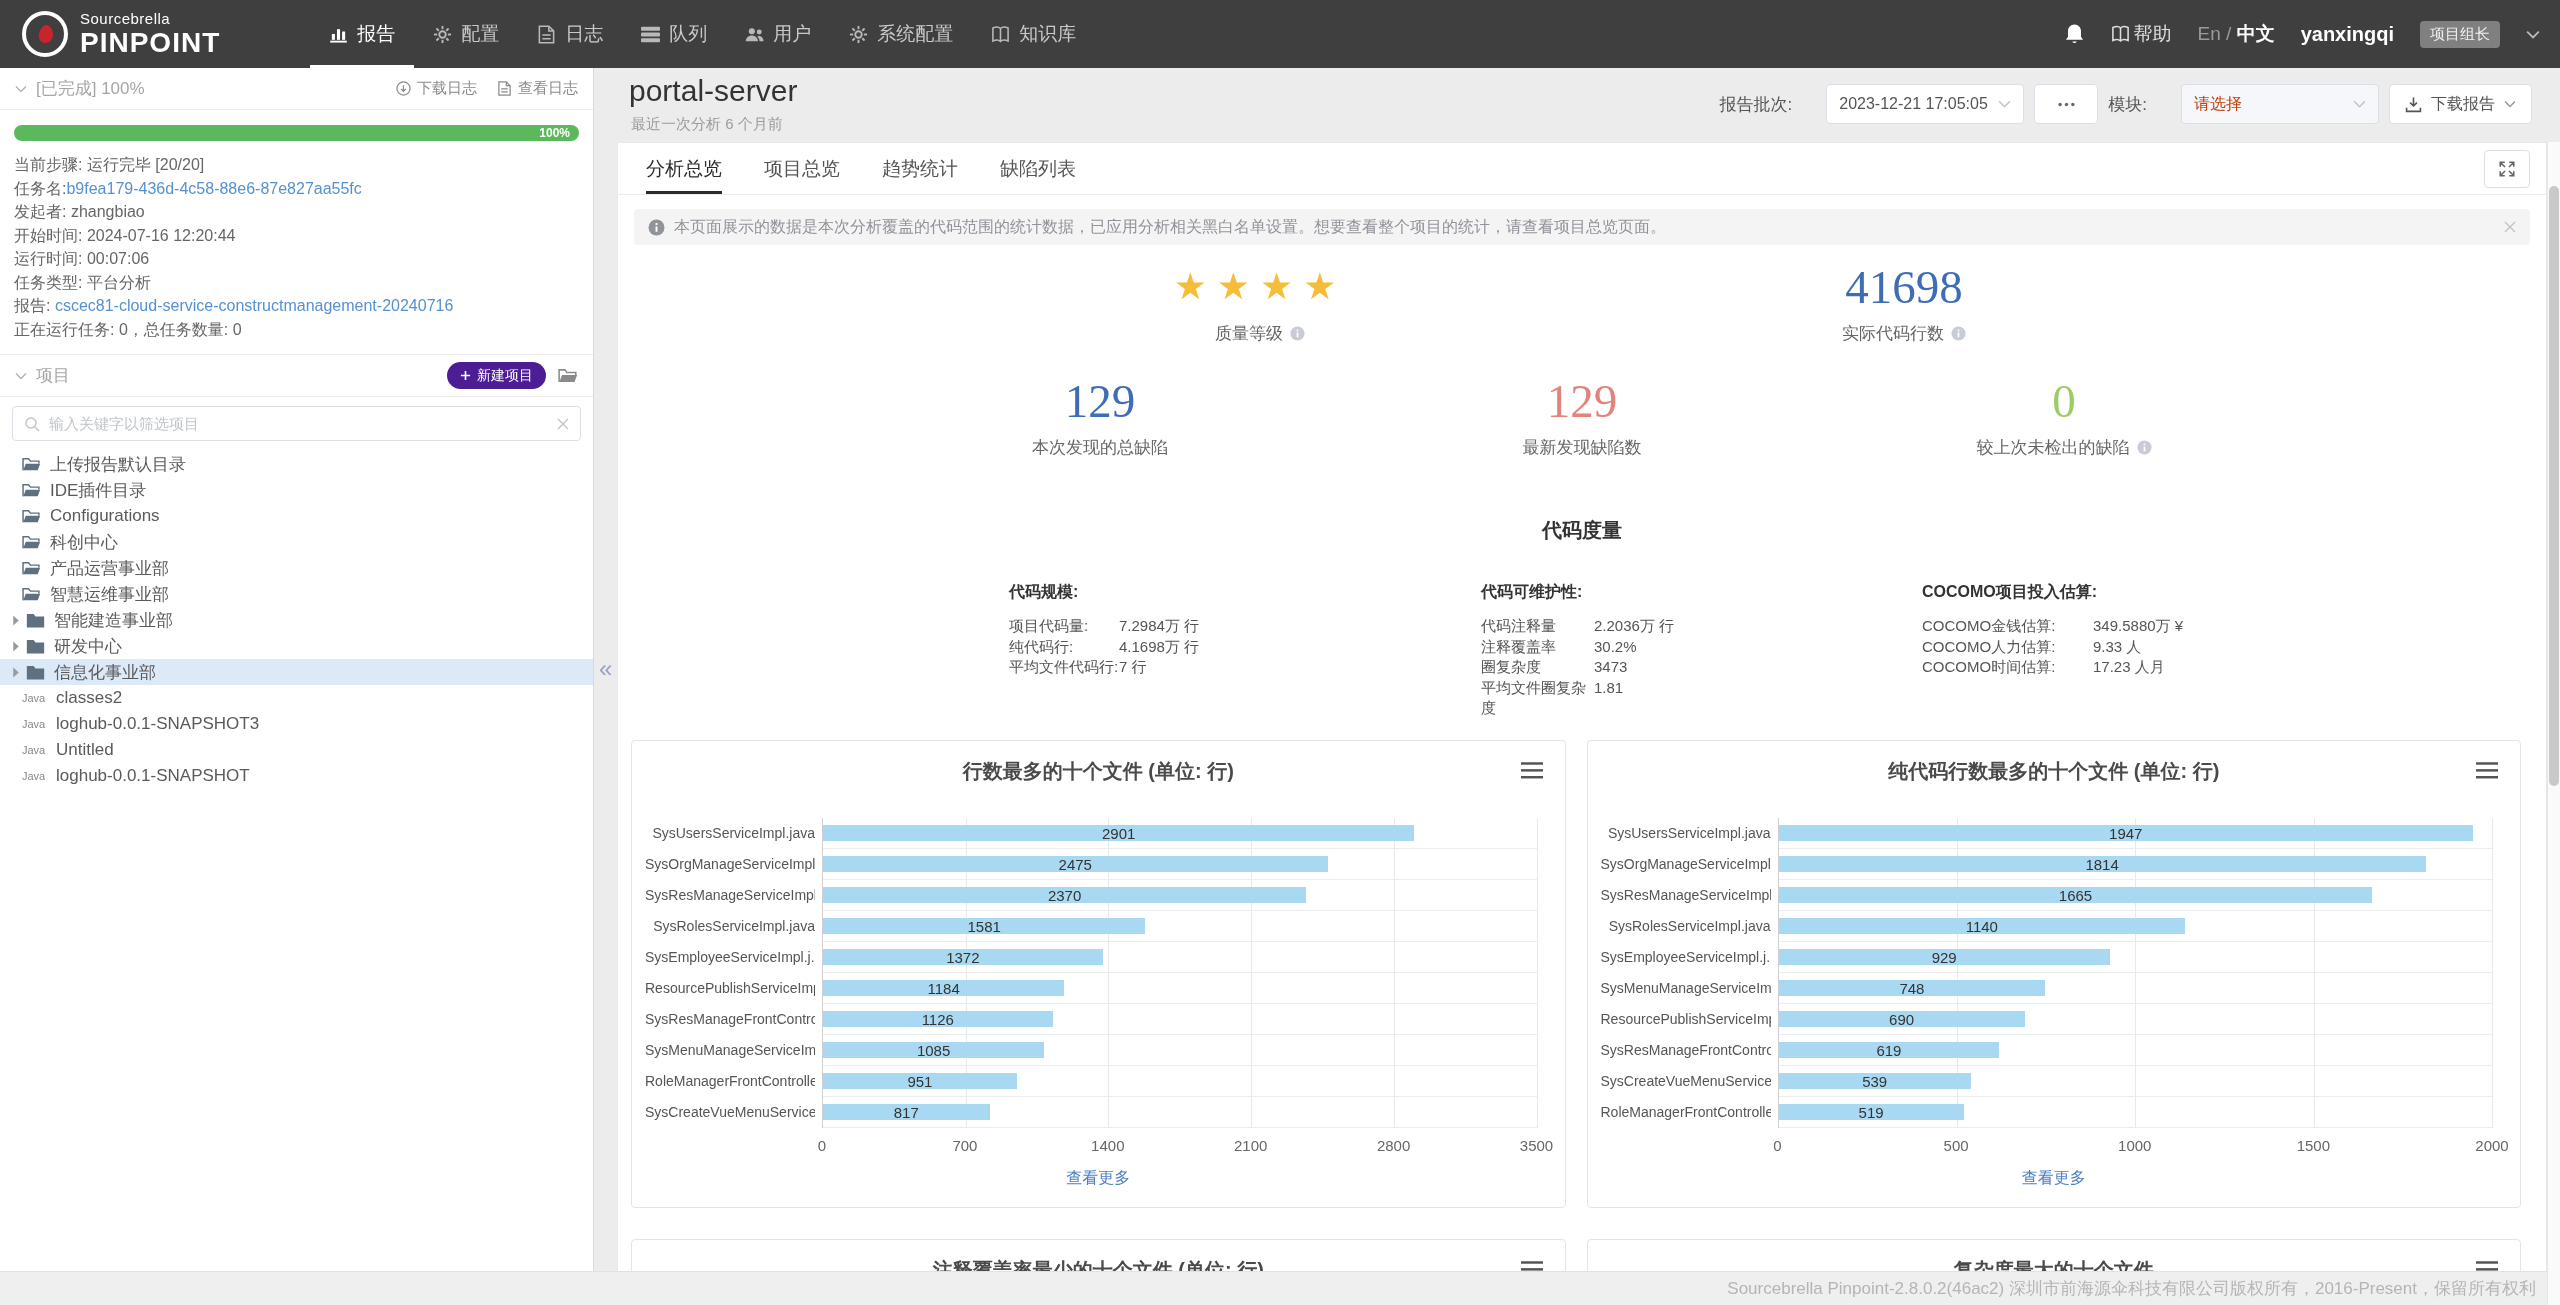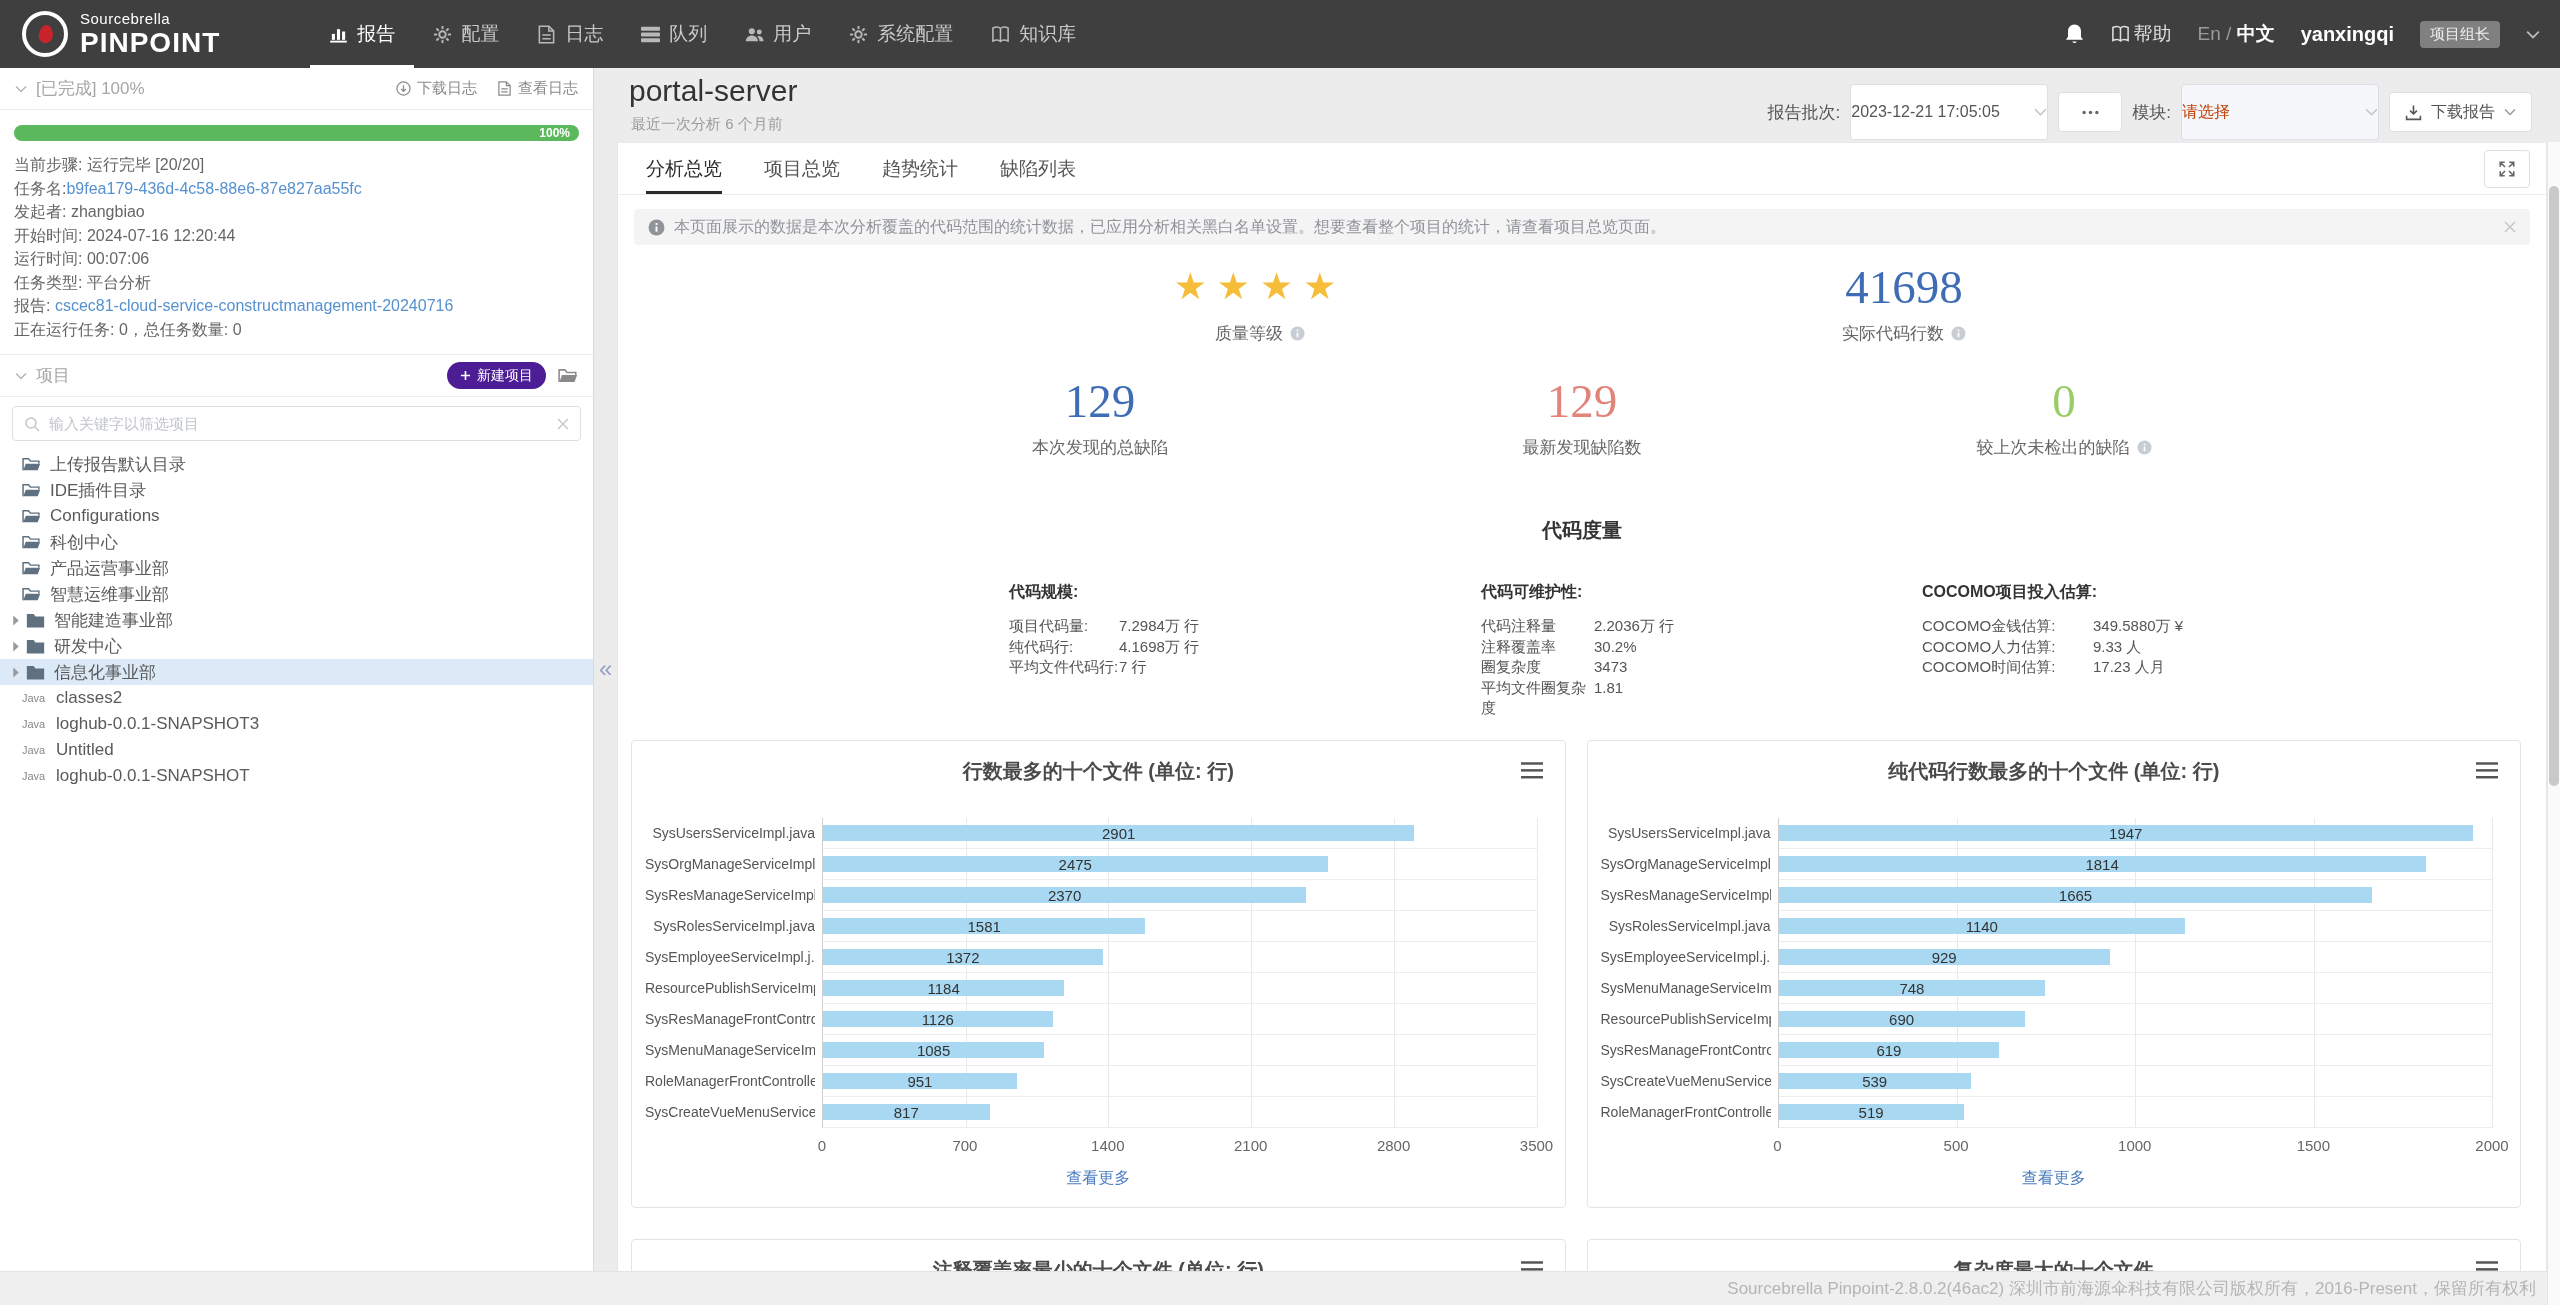--- a/index.html
+++ b/index.html
@@ -60,21 +60,21 @@
   .ti .f-icon { width:19px; height:15px; color:#5f7081; margin-right:9px; flex:none; }
   .ti .java-tag { font-size:11px; color:#888; width:28px; margin-right:6px; flex:none; }
   .ti.selected { background:#dce9f7; }
   .collapse-handle { position:absolute; left:599px; top:655px; z-index:6; color:#93a2c4; font-size:24px; cursor:pointer; }
 
   
   .main { position:absolute; top:68px; left:595px; right:0; bottom:0; }
   .mh-title { position:absolute; left:34px; top:6px; font-size:30px; color:#333; font-weight:500; }
   .mh-sub { position:absolute; left:36px; top:47px; font-size:15px; color:#9b9b9b; }
   .mh-controls { position:absolute; right:28px; top:16px; display:flex; align-items:center; gap:10px; font-size:17px; color:#555; }
-  .sel { width:198px; height:56px; border:1px solid #dcdfe6; border-radius:4px; background:#fff; display:flex; align-items:center; padding:0 0; font-size:16px; color:#555; cursor:pointer; }
+  .sel { width:198px; height:40px; border:1px solid #dcdfe6; border-radius:4px; background:#fff; display:flex; align-items:center; padding:0 12px; font-size:16px; color:#555; cursor:pointer;margin-left:24px; }
   .sel .cd { margin-left:auto; width:13px; height:8px; color:#c0c4cc; }
   .sel.disabled { background:#f5f7fa; color:#c2410c; cursor:not-allowed; }
   .btn-ellipsis { width:64px; height:40px; border:1px solid #dcdfe6; border-radius:4px; background:#fff; display:flex; align-items:center; justify-content:center; color:#666; cursor:pointer; }
   .btn-ellipsis .icon { width:17px; height:5px; }
   .btn-download { height:40px; border:1px solid #dcdfe6; border-radius:4px; background:#fff; display:flex; align-items:center; gap:9px; padding:0 15px; font-size:16px; color:#555; cursor:pointer; }
   .btn-download .dl { width:17px; height:17px; color:#555; }
   .btn-download .cd { width:12px; height:8px; color:#999; }
 
   .panel { position:absolute; top:74px; left:22px; width:1930px; min-height:1600px; background:#fff; border:1px solid #e8e8e8; }
   .tabs { display:flex; align-items:center; height:52px; border-bottom:1px solid #ececec; padding:0 28px; position:relative; }

